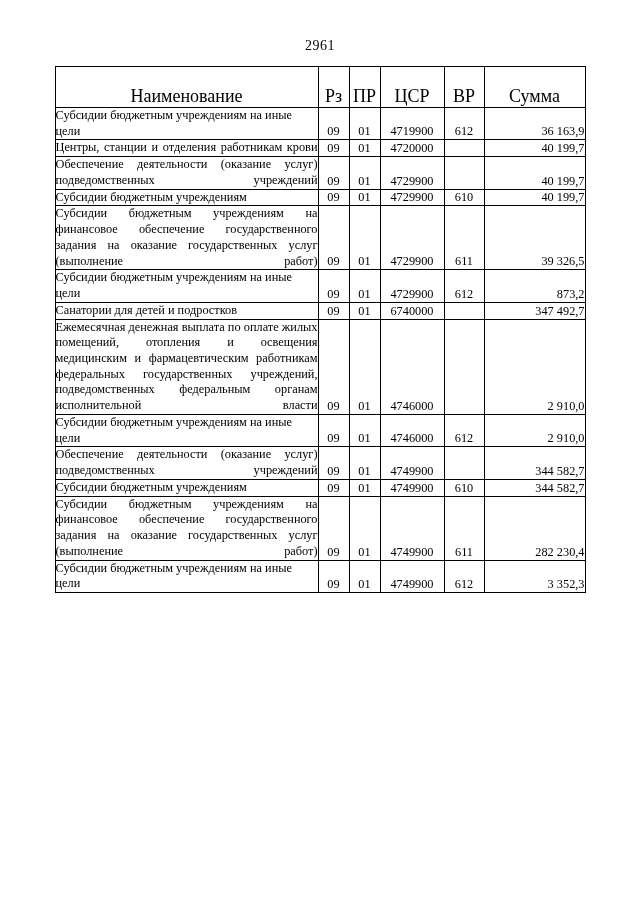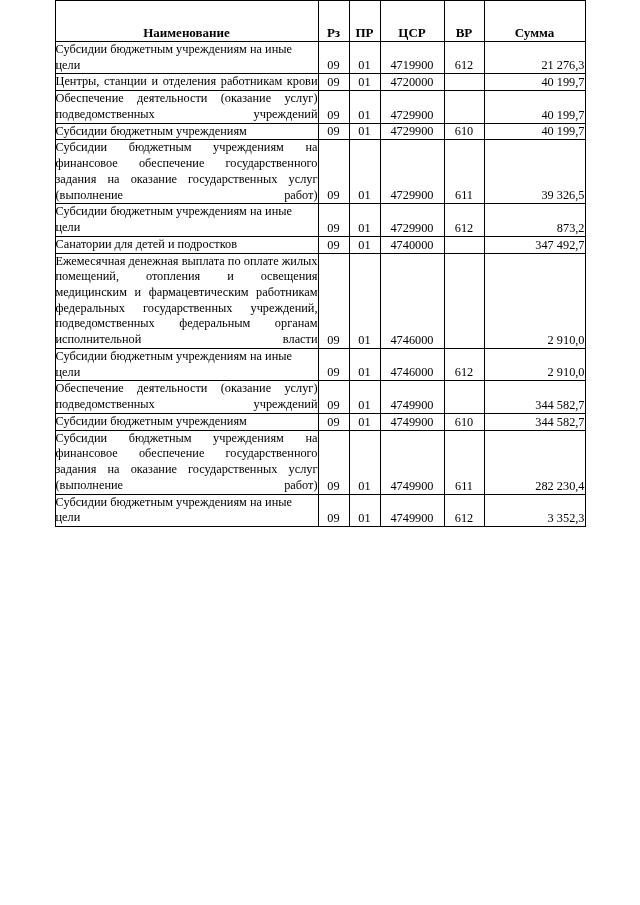--- a/index.html
+++ b/index.html
@@ -35,22 +35,22 @@
     table-layout: fixed;
     font-size: 12.3px;
   }
   table.budget td, table.budget th {
     border: 1px solid #000000;
     padding: 0;
     vertical-align: bottom;
   }
   thead th {
     text-align: center;
-    font-weight: bold;
-    font-size: 13px;
+    font-weight: normal;
+    font-size: 18px;
     height: 40px;
     vertical-align: middle;
     padding: 2px 0;
   }
   
   col.c-name { width: 263px; }
   col.c-rz   { width: 31px; }
   col.c-pr   { width: 31px; }
   col.c-csr  { width: 64px; }
   col.c-vr   { width: 40px; }
@@ -84,20 +84,21 @@
     vertical-align: bottom;
     white-space: nowrap;
   }
   tbody tr { }
 </style>
 </head>
 <body>
 
 <div class="page">
 
+  <div class="page-number">2961</div>
 
   <table class="budget">
     <colgroup>
       <col class="c-name">
       <col class="c-rz">
       <col class="c-pr">
       <col class="c-csr">
       <col class="c-vr">
       <col class="c-sum">
     </colgroup>
@@ -111,21 +112,21 @@
         <th>Сумма</th>
       </tr>
     </thead>
     <tbody id="table-body">
         <tr>
           <td class="name single">Субсидии бюджетным учреждениям на иные цели</td>
           <td class="code">09</td>
           <td class="code">01</td>
           <td class="csr">4719900</td>
           <td class="code">612</td>
-          <td class="sum">21 276,3</td>
+          <td class="sum">36 163,9</td>
         </tr>
         <tr>
           <td class="name">Центры, станции и отделения работникам крови</td>
           <td class="code">09</td>
           <td class="code">01</td>
           <td class="csr">4720000</td>
           <td class="code"></td>
           <td class="sum">40 199,7</td>
         </tr>
         <tr>
@@ -157,21 +158,21 @@
           <td class="code">09</td>
           <td class="code">01</td>
           <td class="csr">4729900</td>
           <td class="code">612</td>
           <td class="sum">873,2</td>
         </tr>
         <tr>
           <td class="name single">Санатории для детей и подростков</td>
           <td class="code">09</td>
           <td class="code">01</td>
-          <td class="csr">4740000</td>
+          <td class="csr">6740000</td>
           <td class="code"></td>
           <td class="sum">347 492,7</td>
         </tr>
         <tr>
           <td class="name">Ежемесячная денежная выплата по оплате жилых помещений, отопления и освещения медицинским и фармацевтическим работникам федеральных государственных учреждений, подведомственных федеральным органам исполнительной власти</td>
           <td class="code">09</td>
           <td class="code">01</td>
           <td class="csr">4746000</td>
           <td class="code"></td>
           <td class="sum">2 910,0</td>

